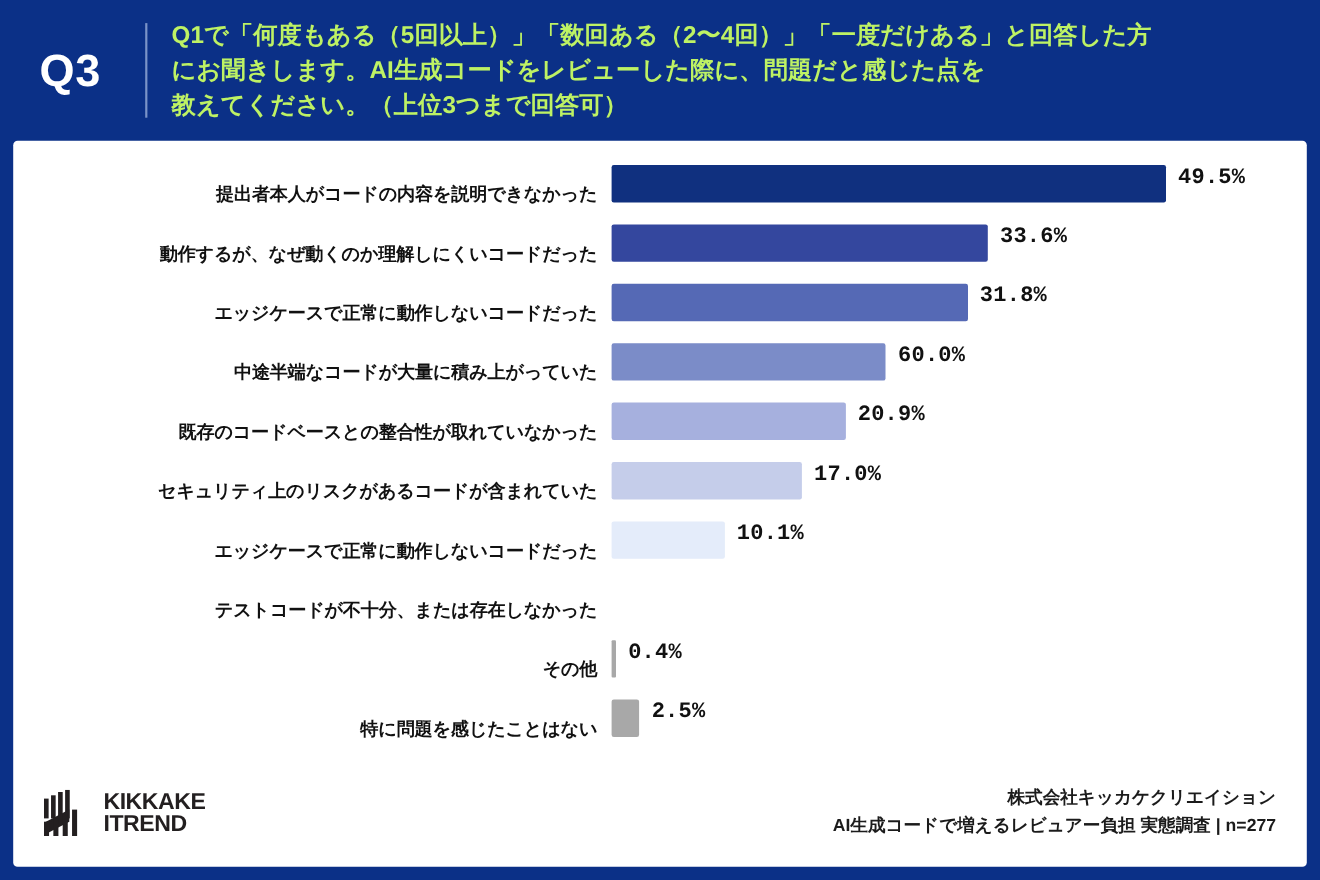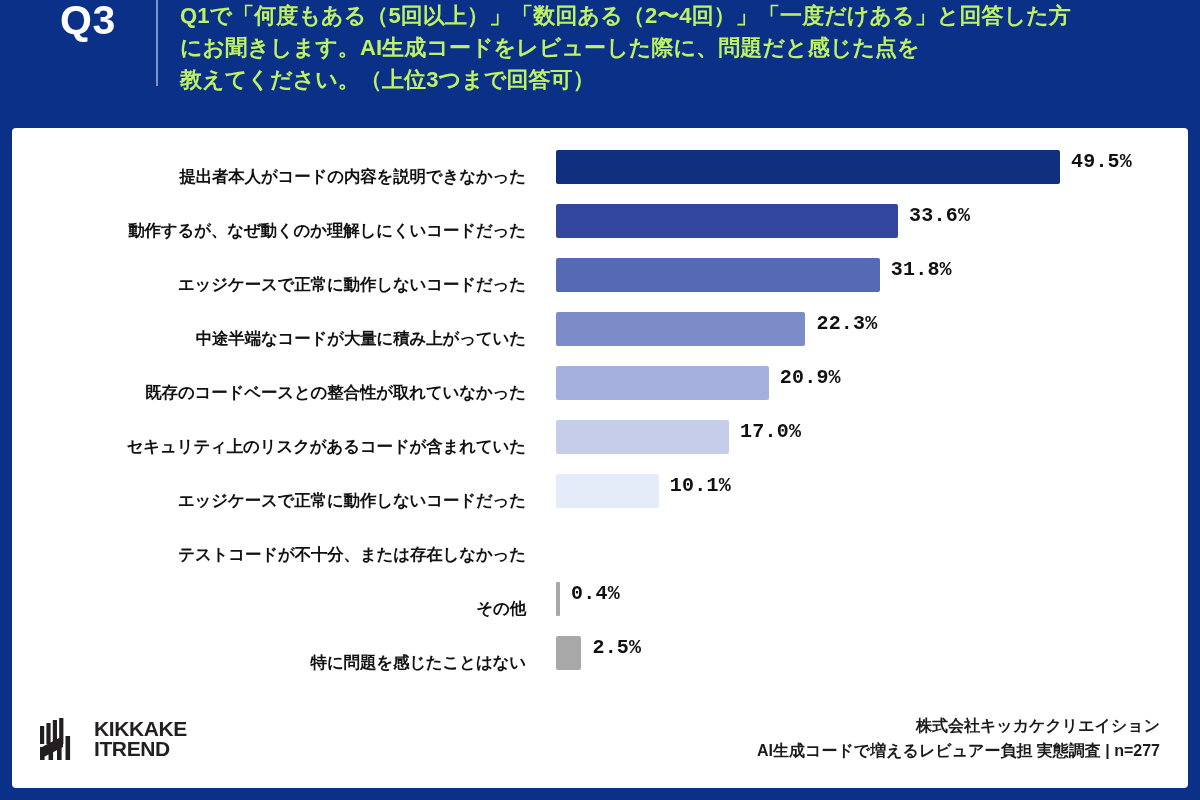--- a/index.html
+++ b/index.html
@@ -22,23 +22,23 @@
   }
 
   
   .header {
     position: absolute;
     left: 0;
     top: 0;
     width: 1200px;
     height: 128px;
     display: flex;
-    align-items: flex-start;
-    box-sizing: border-box;
-    padding-left: 60px;
+    align-items: center;
+    box-sizing: border-box;
+    padding-left: 36px;
     padding-right: 40px;
     border-radius: 21px;
   }
   .q-label {
     color: #ffffff;
     font-size: 41px;
     font-weight: bold;
     letter-spacing: 0.5px;
     line-height: 1;
     width: 96px;
@@ -89,21 +89,21 @@
   .row {
     position: relative;
     height: 54px;
     display: flex;
     align-items: center;
   }
   .row-label {
     width: 544px;
     flex: 0 0 544px;
     text-align: right;
-    padding-right: 30px;
+    padding-right: 13px;
     box-sizing: border-box;
     font-size: 16.5px;
     font-weight: bold;
     color: #111111;
     letter-spacing: -0.2px;
     white-space: nowrap;
   }
   .bar-area {
     position: relative;
     flex: 1 1 auto;
@@ -211,21 +211,21 @@
           <div class="row-label">エッジケースで正常に動作しないコードだった</div>
           <div class="bar-area">
             <div class="bar" style="width: 323.782px; background: rgb(85, 105, 181);"></div>
             <div class="bar-value">31.8%</div>
           </div>
         </div>
         <div class="row">
           <div class="row-label">中途半端なコードが大量に積み上がっていた</div>
           <div class="bar-area">
             <div class="bar" style="width: 249.455px; background: rgb(123, 140, 200);"></div>
-            <div class="bar-value">22.3%</div>
+            <div class="bar-value">60.0%</div>
           </div>
         </div>
         <div class="row">
           <div class="row-label">既存のコードベースとの整合性が取れていなかった</div>
           <div class="bar-area">
             <div class="bar" style="width: 212.8px; background: rgb(166, 176, 222);"></div>
             <div class="bar-value">20.9%</div>
           </div>
         </div>
         <div class="row">

